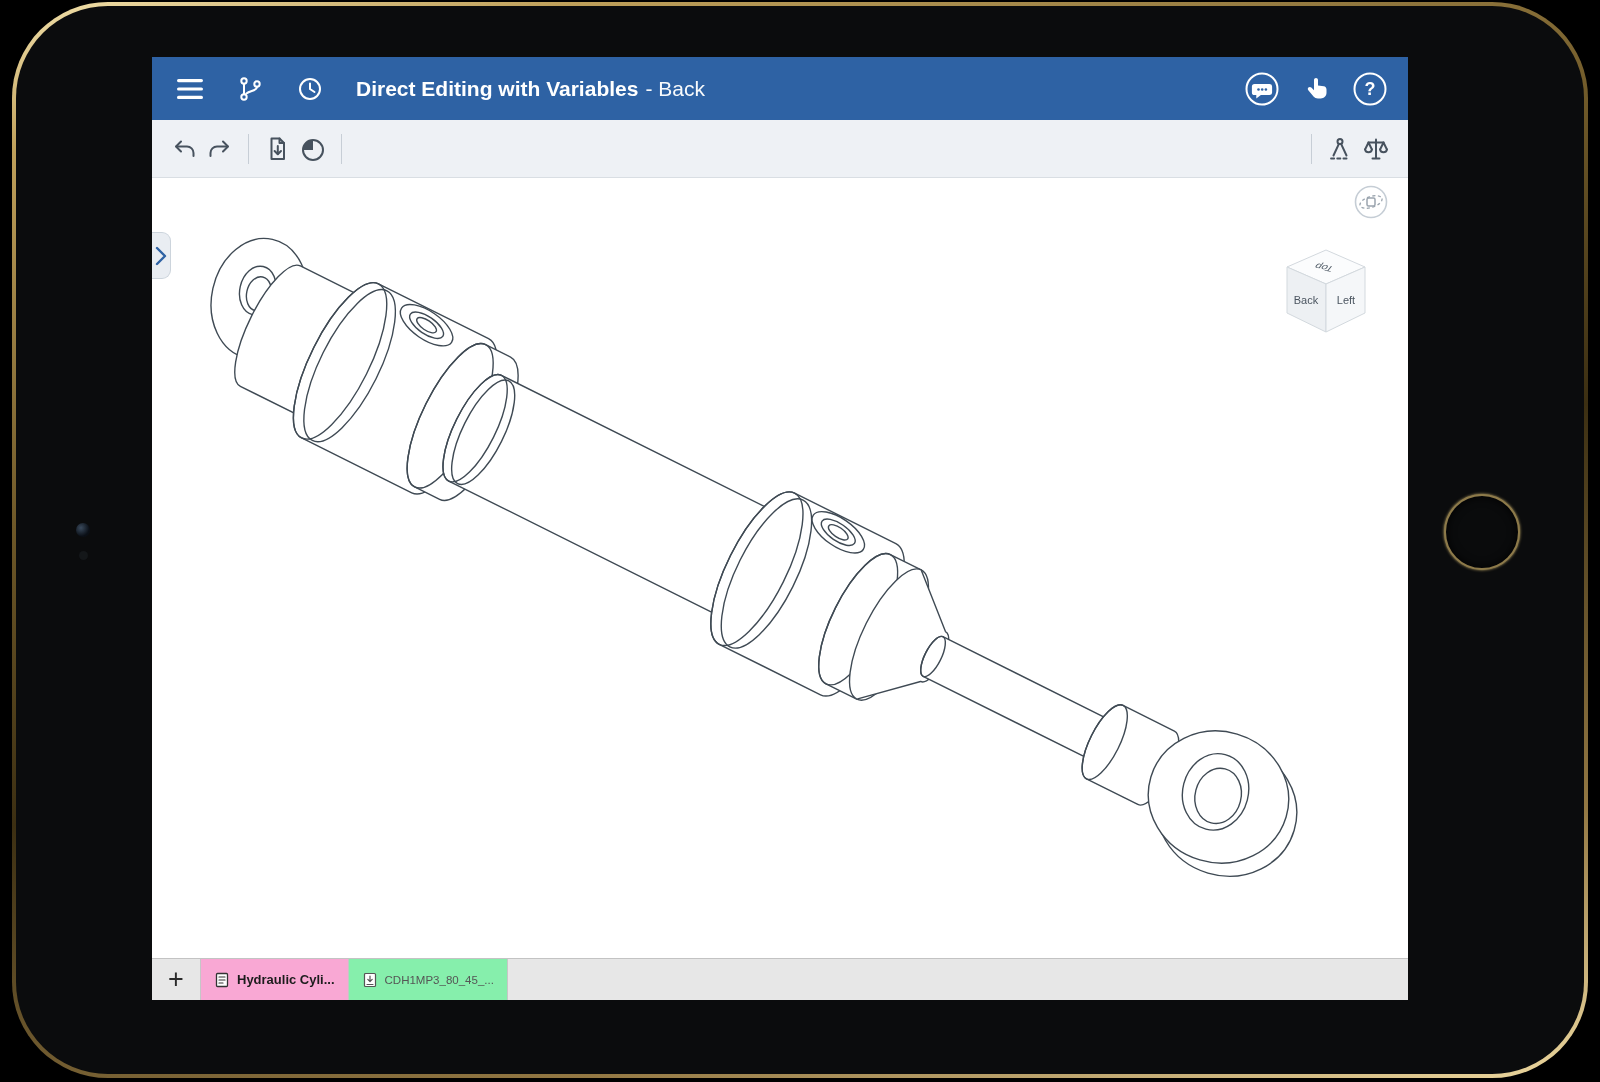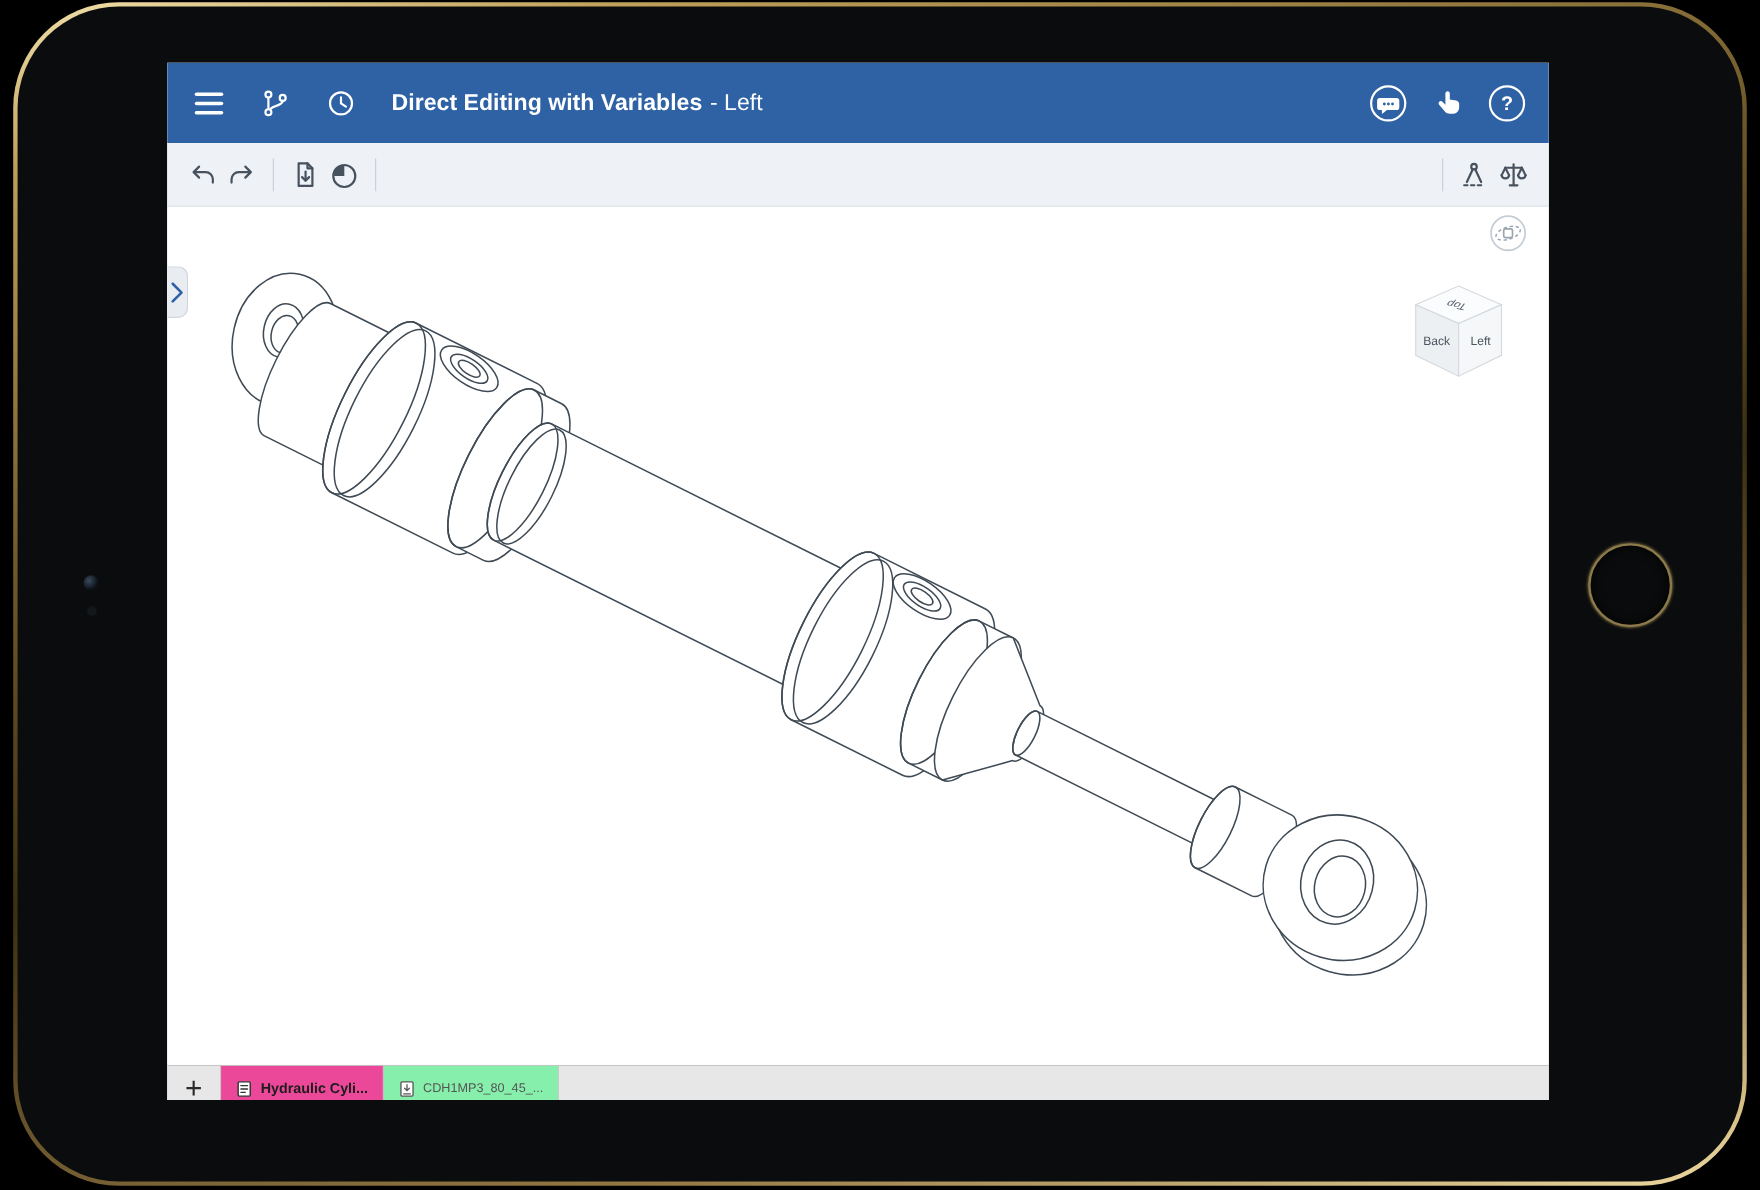--- a/index.html
+++ b/index.html
@@ -37,21 +37,21 @@
   }
 
   
   .screen {
     position:absolute; left:140px; top:55px; width:1256px; height:943px;
     background:#fff; overflow:hidden;
   }
 
   
   .appbar {
-    height:73px; background:#2e62a4;
+    height:63px; background:#2e62a4;
     display:flex; align-items:center; padding:0 20px; gap:24px;
   }
   .ibtn {
     display:flex; align-items:center; justify-content:center;
     width:36px; height:36px; background:transparent; border:none; padding:0; cursor:pointer;
     flex:0 0 auto;
   }
   .title { margin-left:4px; color:#fff; font-size:21px; white-space:nowrap; display:flex; align-items:baseline; }
   .title .main { font-weight:700; }
   .title .suffix { font-weight:400; margin-left:7px; opacity:.97; }
@@ -88,21 +88,21 @@
     font-size:27px; font-weight:400; color:#2b2b2b;
     background:none; border:none; cursor:pointer;
   }
   .tab {
     display:flex; align-items:center; gap:7px; padding:0 13px;
     border-left:1px solid #c6c6c6; border-right:1px solid #c6c6c6;
     font-size:11.5px; color:#555; background:#86efac; cursor:pointer;
     max-width:170px; white-space:nowrap;
   }
   .tab + .tab { border-left:none; }
-  .tab.active { background:#ec4899; color:#1c1c1c; font-size:13px; font-weight:700; }
+  .tab.active { background:#f9a8d4; color:#1c1c1c; font-size:13px; font-weight:700; }
   .tab .ticon { flex:0 0 auto; display:flex; }
 </style>
 </head>
 <body>
 
 <div class="tablet-frame">
   <div class="bezel"></div>
   <div class="camera"></div>
   <div class="sensor"></div>
   <div class="home-button"></div>
@@ -127,21 +127,21 @@
         </svg>
       </button>
       <button class="ibtn">
         <svg width="28" height="28" viewBox="0 0 28 28" fill="none" stroke="#fff" stroke-width="2" stroke-linecap="round">
           <circle cx="14" cy="14" r="10"></circle>
           <path d="M14 8.5V14l4.5 3"></path>
         </svg>
       </button>
       <div class="title">
         <span class="main">Direct Editing with Variables</span>
-        <span class="suffix">- Left</span>
+        <span class="suffix">- Back</span>
       </div>
       <div class="appbar-right">
         <button class="ibtn">
           <svg width="36" height="36" viewBox="0 0 36 36">
             <circle cx="18" cy="18" r="15.5" fill="none" stroke="#fff" stroke-width="2"></circle>
             <path d="M10.5 13h15a2.6 2.6 0 0 1 2.6 2.6v5.8a2.6 2.6 0 0 1-2.6 2.6h-8.6l-4.6 3.6v-3.6h-1.8a2.6 2.6 0 0 1-2.6-2.6v-5.8a2.6 2.6 0 0 1 2.6-2.6z" fill="#fff"></path>
             <circle cx="14.5" cy="18.5" r="1.3" fill="#2e62a4"></circle>
             <circle cx="18.2" cy="18.5" r="1.3" fill="#2e62a4"></circle>
             <circle cx="21.9" cy="18.5" r="1.3" fill="#2e62a4"></circle>
           </svg>

